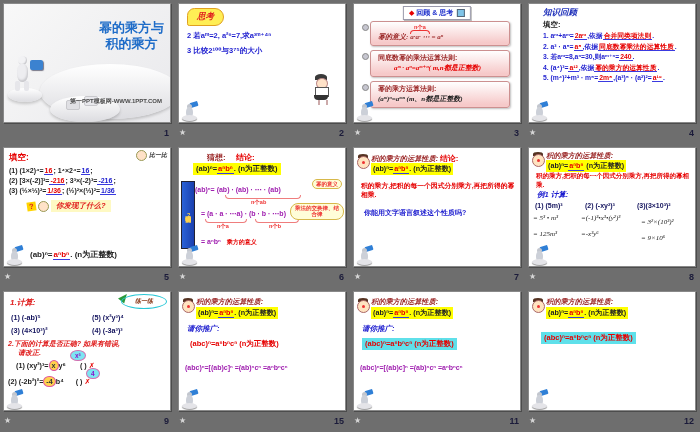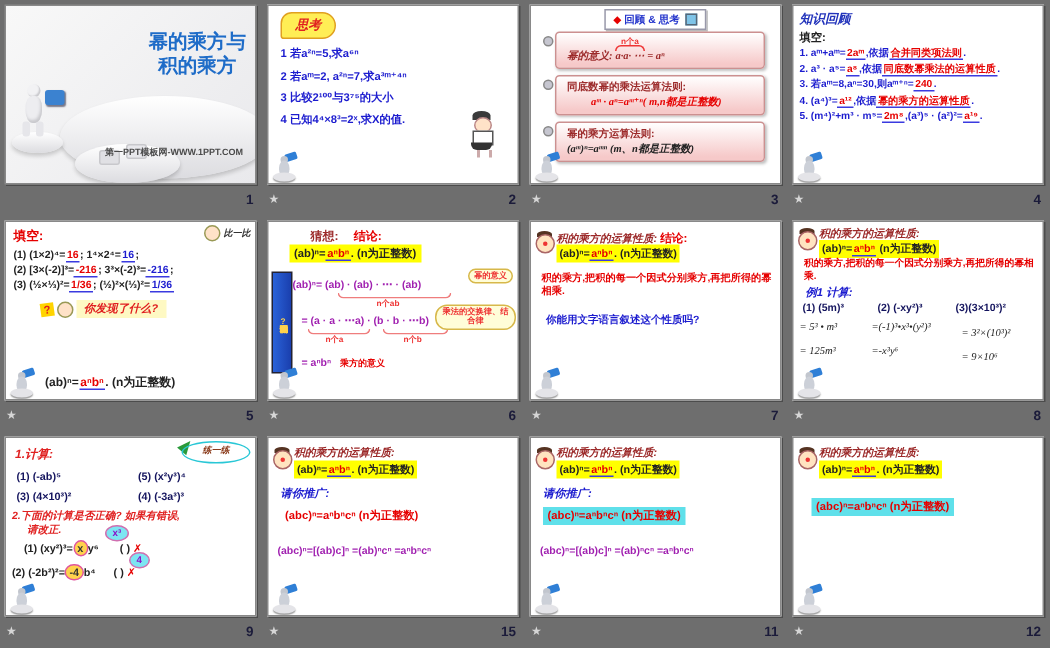--- a/index.html
+++ b/index.html
@@ -50,21 +50,21 @@
     padding:1px 5px;font-size:7px;color:#2233cc;font-weight:bold;white-space:nowrap;box-shadow:1px 1px 0 #bbb;}
   .hand-ic{display:inline-block;width:6px;height:6px;background:#7fc4e8;border:1px solid #567;vertical-align:middle;margin-left:2px;}
   .scroll{position:relative;margin:3px 10px 4px 16px;background:linear-gradient(180deg,#ffffff,#f6c9c9 90%);
     border:1px solid #cc9090;border-radius:3px;box-shadow:1px 1px 2px rgba(0,0,0,.25);padding:2px 12px 3px 7px;}
   .knob{position:absolute;width:5px;height:5px;border-radius:50%;background:#c6c6d0;border:1px solid #888;}
   .fml{font-family:"Liberation Serif","DejaVu Serif",serif;font-style:italic;font-weight:bold;}
   .fwrap{display:inline-block;position:relative;padding-top:9px;}
   .overlabel{position:absolute;top:0;left:50%;transform:translateX(-50%);font-size:5.5px;color:#e33;white-space:nowrap;font-weight:bold;}
   .obrace{position:absolute;top:6px;left:0;right:0;height:3px;border:1px solid #e33;border-bottom:none;border-radius:4px 4px 0 0;}
   
-  .s4wrap{padding:3px 3px 0 4px;font-size:6.8px;line-height:1.4;}
+  .s4wrap{padding:3px 3px 0 14px;font-size:6.8px;line-height:1.4;}
   .s4title{color:#2233bb;font-weight:bold;font-style:italic;font-size:8.5px;}
   .s4sub{color:#222;font-weight:bold;font-size:7.5px;margin:1px 0;}
   .s4item{color:#1c1ccf;font-weight:bold;margin-bottom:1px;}
   
   .s5wrap{padding:4px 2px 0 5px;font-size:7px;}
   .s5title{color:#e60000;font-weight:bold;font-size:8.5px;}
   .s5row{color:#222;font-weight:bold;margin-top:3px;}
   .bibadge{position:absolute;right:3px;top:2px;font-size:6px;color:#333;font-weight:bold;font-style:italic;}
   .boyface{display:inline-block;width:9px;height:9px;border-radius:50%;background:#ffe2c8;border:1px solid #995;vertical-align:middle;}
   .qblock{display:inline-block;width:9px;height:9px;background:#ffd400;color:#e02020;font-size:7.5px;font-weight:bold;
@@ -132,24 +132,22 @@
     </div>
     <div class="meta">
       <span class="num">1</span>
     </div>
   </div>
 
   <div class="cell">
     <div class="slide">
       <div class="thinkbadge">思考</div>
       <div class="s2list">
-        <div>1 若a²ⁿ=5,求a⁶ⁿ</div>
         <div>2 若aᵐ=2, a²ⁿ=7,求a³ᵐ⁺⁴ⁿ</div>
         <div>3 比较2¹⁰⁰与3⁷⁵的大小</div>
-        <div>4 已知4⁴×8³=2ˣ,求X的值.</div>
       </div>
       <div class="doggirl">
         <i class="dg-hat"></i>
           <i class="dg-face"></i>
         <i class="dg-body"></i>
           <i class="dg-skirt"></i>
         <i class="dg-legs"></i>
       </div>
       <div class="figurine">
         <i class="fg-flag"></i>

